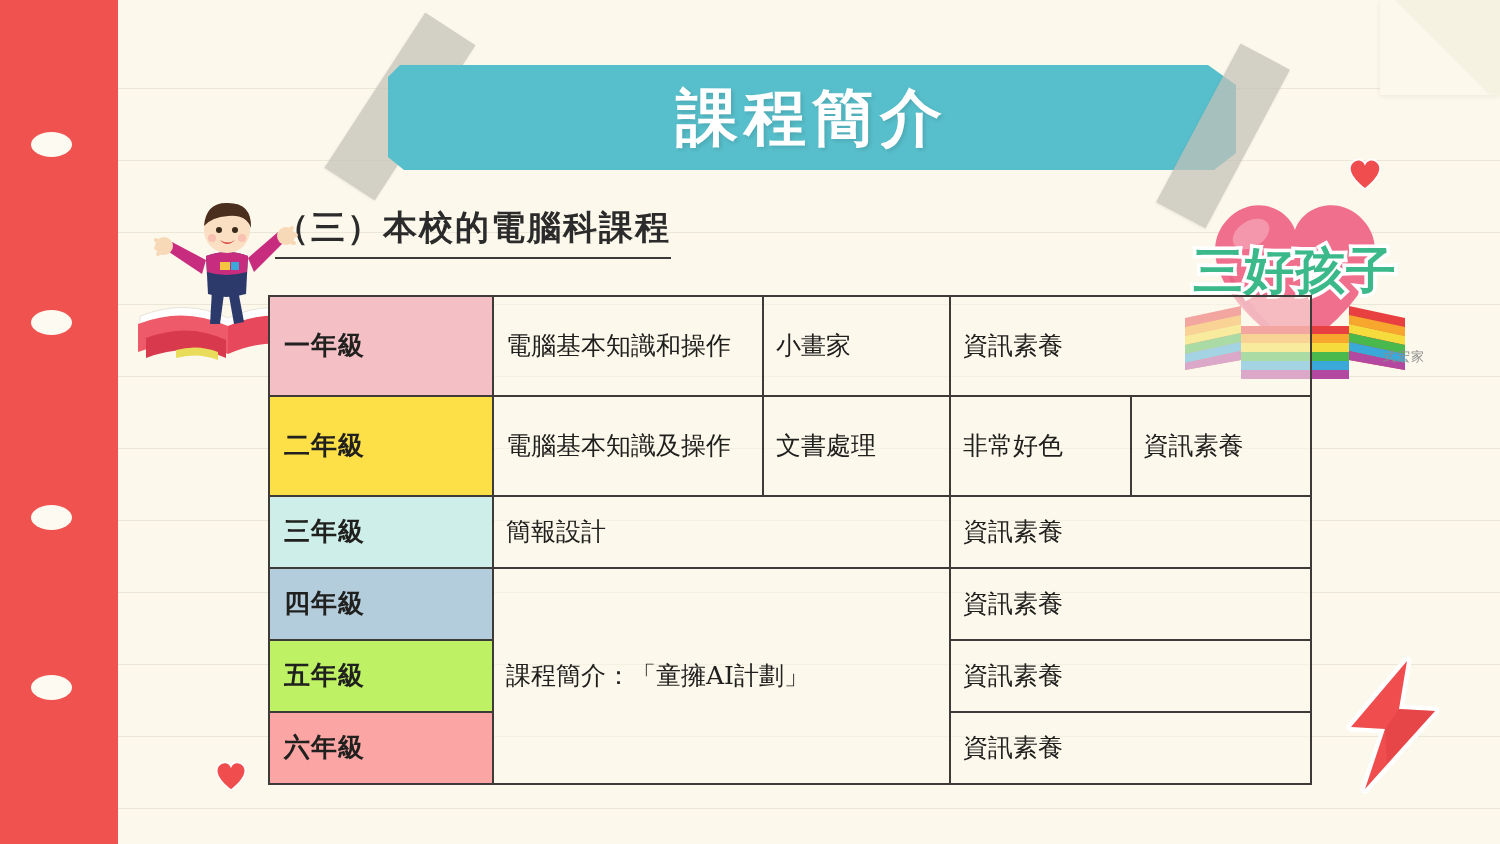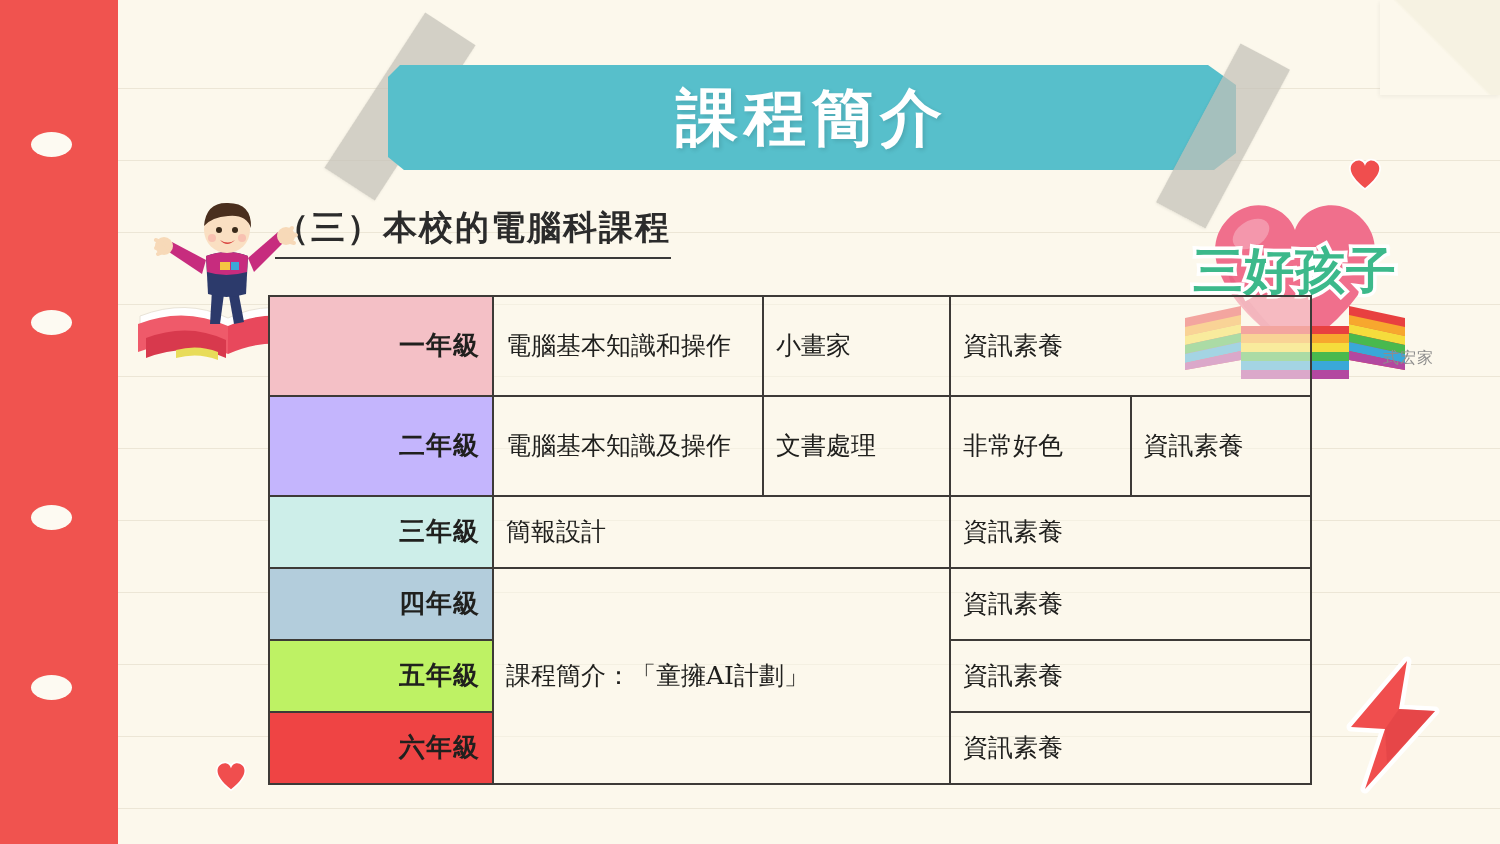--- a/index.html
+++ b/index.html
@@ -105,21 +105,21 @@
   }
 
   
   .logo{
     position:absolute; left:1155px; top:178px;
     width:280px; height:210px;
   }
   .logo-credit{
     position:absolute; left:1383px; top:348px;
     font-family:"DejaVu Sans", sans-serif;
-    font-size:16px;
+    font-size:13px;
     color:#8d8d8d;
     letter-spacing:1px;
   }
 
   
   .heart-sticker{ position:absolute; }
   .bolt-sticker{ position:absolute; left:1335px; top:655px; width:120px; height:140px; }
   .corner-fold{
     position:absolute; right:0; top:0;
     width:120px; height:95px;
@@ -141,30 +141,30 @@
     font-size:25px;
     color:#20201e;
     padding:6px 12px;
     vertical-align:middle;
     line-height:1.35;
     background:rgba(252,248,236,.55);
   }
   .course-table td.grade{
     font-weight:bold;
     font-size:26px;
-    text-align:right;
+    text-align:left;
     padding-left:14px;
     letter-spacing:1px;
   }
   .r1 .grade{ background:#f4c0c6; }
-  .r2 .grade{ background:#c4b5fd; }
+  .r2 .grade{ background:#fde047; }
   .r3 .grade{ background:#cdeee9; }
   .r4 .grade{ background:#b3cddc; }
   .r5 .grade{ background:#bef264; }
-  .r6 .grade{ background:#ef4444; }
+  .r6 .grade{ background:#fca5a5; }
   .row-tall td{ height:100px; }
   .row-short td{ height:72px;margin-left:28px; }
 </style>
 </head>
 <body>
 
 <div class="slide">
 
   <div class="ruled-lines">
     <div class="line" style="top:88px"></div>

